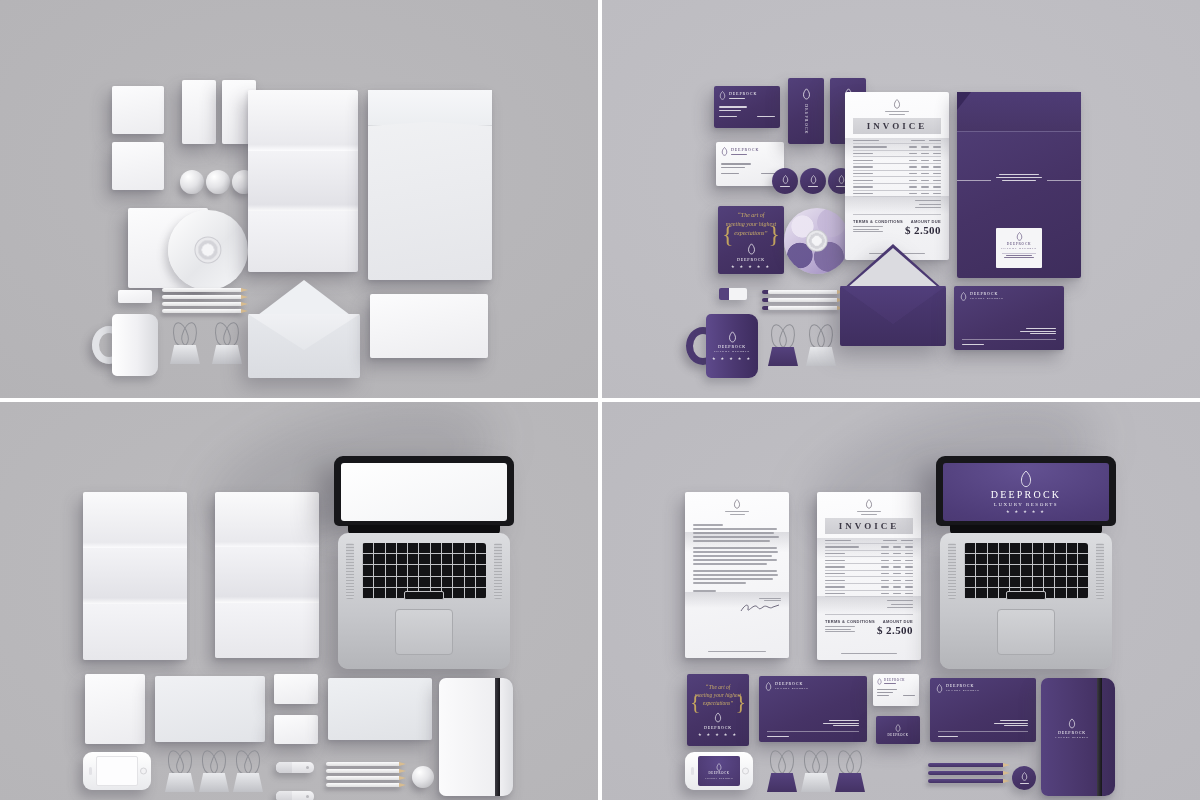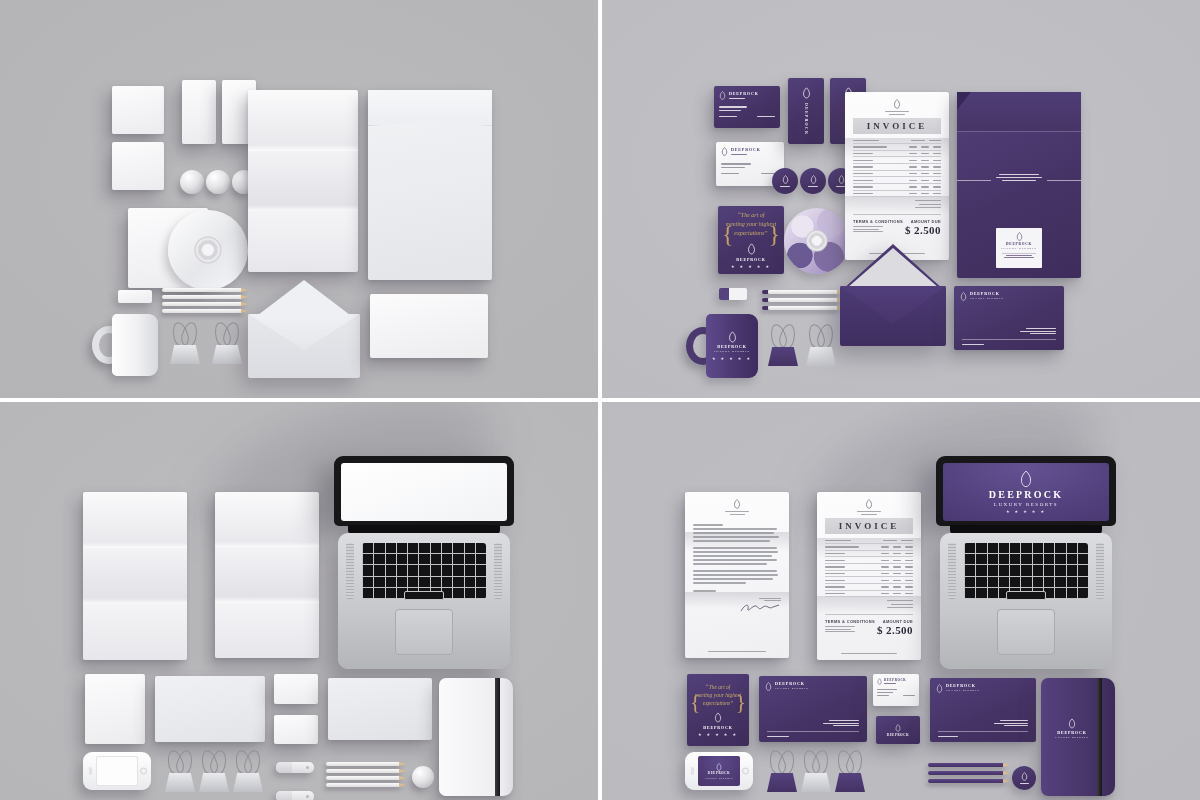--- a/index.html
+++ b/index.html
@@ -15,21 +15,21 @@
   .sh{box-shadow:-6px 9px 16px rgba(62,60,72,.30),-1px 2px 4px rgba(62,60,72,.16);}
   .shs{box-shadow:-3px 5px 9px rgba(62,60,72,.26);}
   .wp{background:linear-gradient(168deg,#fcfcfd 0%,#ececef 100%);}
   .pp{background:linear-gradient(156deg,#52407a 0%,#463366 55%,#3e2d5c 100%);color:#fff;}
   .r2{border-radius:2px;}.circ{border-radius:50%;}
   .col{display:flex;flex-direction:column;align-items:center;}
   .tl{height:1.5px;border-radius:1px;display:block;}
   .tlw{background:rgba(255,255,255,.78);}
   .tld{background:rgba(82,80,96,.55);}
   .tlp{background:rgba(70,51,102,.65);}
-  .bn{font-family:"Liberation Serif",serif;letter-spacing:.22em;font-weight:bold;line-height:1;}
+  .bn{font-family:"Liberation Serif",serif;letter-spacing:.22em;font-weight:normal;line-height:1;}
   .tg{font-family:"Liberation Serif",serif;letter-spacing:.3em;line-height:1;}
   svg{display:block;}
   
   .trifold{background:linear-gradient(180deg,#fafafb 0%,#e9e9ed 30%,#fbfbfd 33.3%,#f3f3f6 33.4%,#e2e2e7 63%,#fafafb 66.6%,#f4f4f7 66.7%,#e7e7eb 100%);}
   
   .ball{background:radial-gradient(circle at 34% 28%,#ffffff 0%,#e4e4e7 45%,#c2c2c6 80%,#b2b2b6 100%);box-shadow:-4px 6px 7px -2px rgba(62,60,72,.35);}
   
   .cdw{background:linear-gradient(135deg,#ffffff 0%,#e6e7ea 55%,#f6f7f9 100%);}
   .cdl{background:
     radial-gradient(circle at 28% 28%,rgba(236,230,243,.95) 0 16%,transparent 17%),

